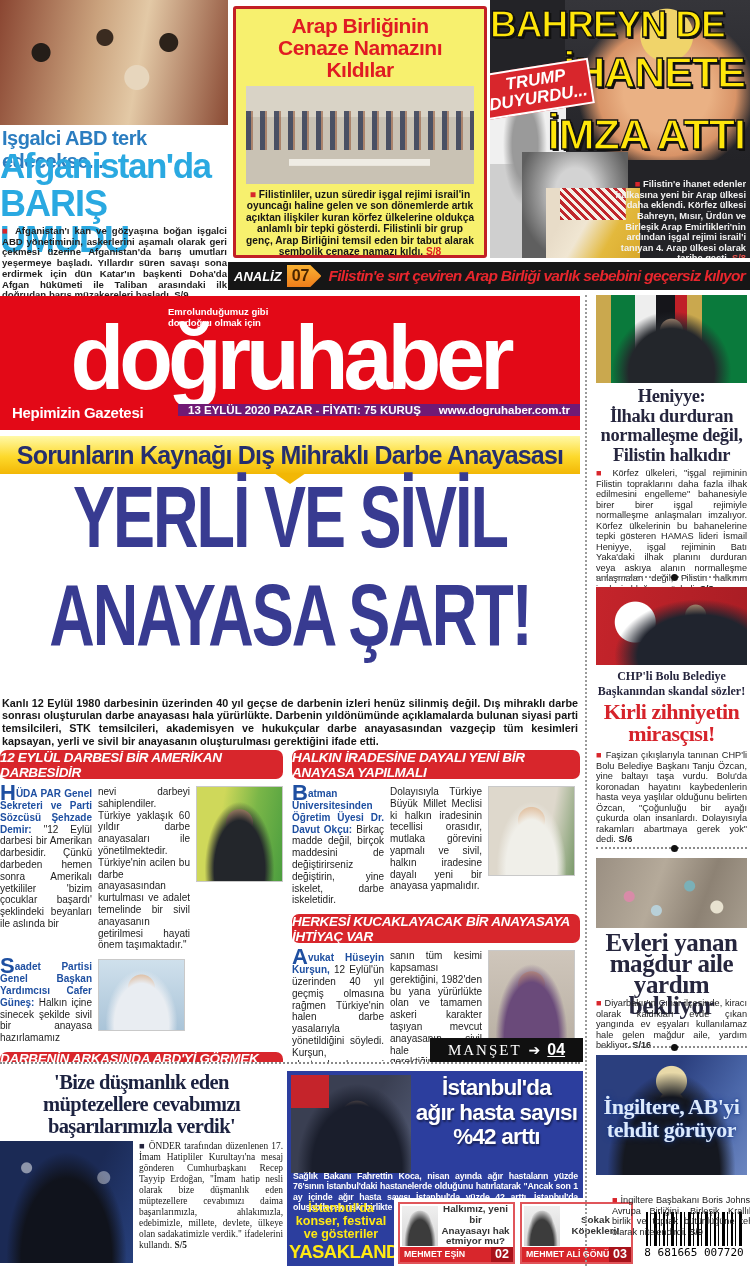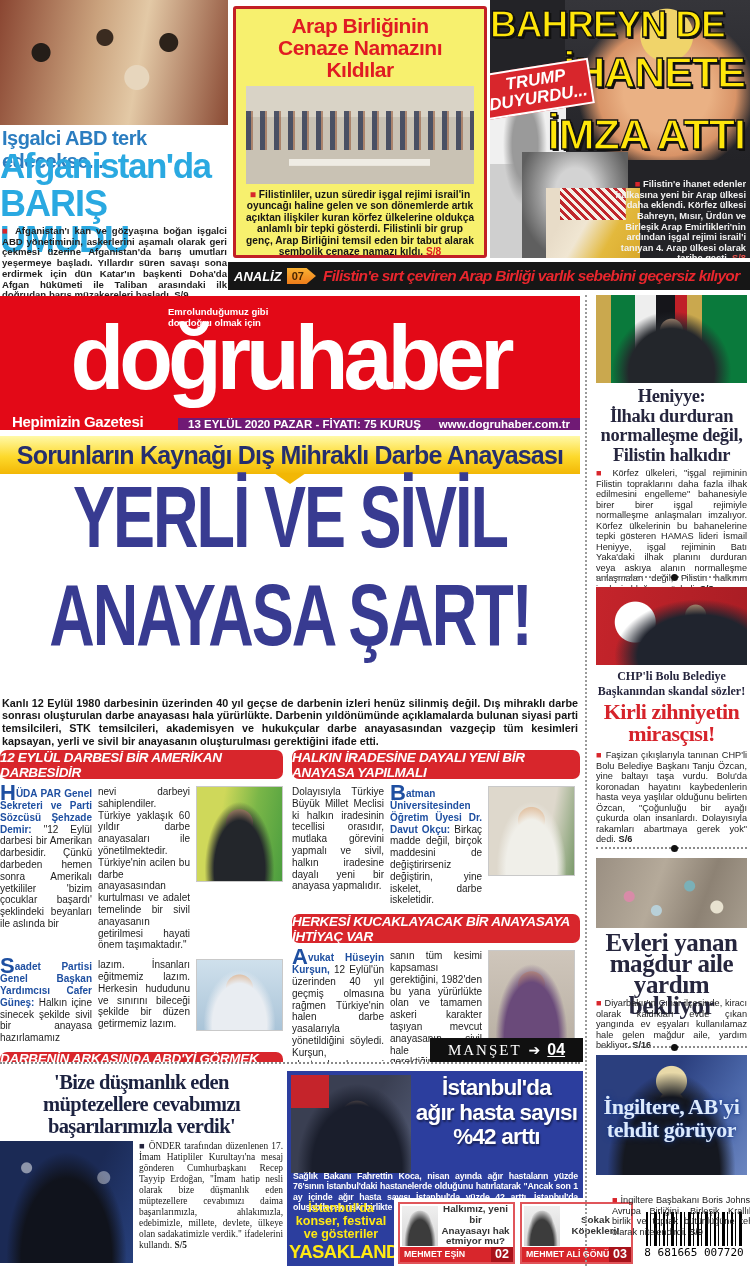--- a/index.html
+++ b/index.html
@@ -70,31 +70,31 @@
     transform:rotate(-9deg);color:#fff;font-weight:800;font-style:italic;font-size:17px;line-height:18px;
     text-align:center;padding:3px 0;}
   .bh-body{position:absolute;right:4px;top:170px;width:134px;font-size:9.3px;line-height:10.6px;
     color:#f2f2f2;font-weight:600;text-align:right;}
   .bh-body .pg{color:#e8554f;}
 
   
   .analiz{left:228px;top:262px;width:522px;height:28px;background:#161616;display:flex;
     align-items:center;padding:0 6px;box-sizing:border-box;}
   .analiz-label{color:#fff;font-size:13px;font-weight:800;font-style:italic;}
-  .analiz-chip{background:linear-gradient(#f9b233,#ef7d1a);color:#4a2600;font-weight:800;font-size:11px;
+  .analiz-chip{background:linear-gradient(#f9b233,#ef7d1a);color:#4a2600;font-weight:800;font-size:16px;
     padding:2px 12px 2px 5px;margin:0 7px 0 5px;
     clip-path:polygon(0 0,68% 0,100% 50%,68% 100%,0 100%);}
   .analiz-title{color:#e8262d;font-size:15.5px;font-weight:800;font-style:italic;letter-spacing:-0.7px;white-space:nowrap;}
 
   
   .masthead{left:0;top:296px;width:580px;height:134px;background:#e30917;}
   .m-slogan{position:absolute;left:168px;top:10px;color:#fff;font-size:9.5px;font-weight:700;line-height:11px;}
   .m-logo{position:absolute;left:0;top:16px;width:580px;text-align:center;color:#fff;font-size:88px;
     font-weight:bold;letter-spacing:-5px;line-height:88px;transform:scaleY(1.04);transform-origin:top;}
-  .m-bottom{position:absolute;left:0;bottom:0;width:100%;height:26px;display:flex;align-items:flex-end;}
+  .m-bottom{position:absolute;left:0;bottom:0;width:100%;height:26px;display:flex;align-items:flex-start;}
   .m-tagline{width:178px;color:#fff;font-size:15px;font-weight:800;display:flex;align-items:center;
     padding-left:12px;box-sizing:border-box;letter-spacing:-0.3px;}
   .m-datebar{flex:1;background:#701a75;color:#fff;display:flex;align-items:center;
     justify-content:space-between;padding:0 10px;font-size:11.5px;font-weight:700;}
 
   
   .lead-kicker{left:0;top:436px;width:580px;height:38px;
     background:linear-gradient(#fff9a8,#fdd92b 55%,#f2b705);display:flex;align-items:center;
     justify-content:center;color:#252e6e;font-size:25px;font-weight:800;letter-spacing:-0.8px;}
   .lead-kicker::after{content:"";position:absolute;left:50%;bottom:-10px;transform:translateX(-50%);
@@ -299,32 +299,31 @@
 
   <section class="abs panel-left">
     <div class="panel-head">12 EYLÜL DARBESİ BİR AMERİKAN DARBESİDİR</div>
     <div class="q-item">
       <div class="q-t"><span class="q-cap">H</span><span class="q-name">ÜDA PAR Genel Sekreteri ve Parti Sözcüsü Şehzade Demir:</span> <span>"12 Eylül darbesi bir Amerikan darbesidir. Çünkü darbeden hemen sonra Amerikalı yetkililer 'bizim çocuklar başardı' şeklindeki beyanları ile aslında bir</span></div>
       <div class="q-t">nevi darbeyi sahiplendiler. Türkiye yaklaşık 60 yıldır darbe anayasaları ile yönetilmektedir. Türkiye'nin acilen bu darbe anayasasından kurtulması ve adalet temelinde bir sivil anayasanın getirilmesi hayati önem taşımaktadır."</div>
       <div class="q-photo h92 ph-demir"></div>
     </div>
     <div class="q-item">
       <div class="q-t"><span class="q-cap">S</span><span class="q-name">aadet Partisi Genel Başkan Yardımcısı Cafer Güneş:</span> <span>Halkın içine sinecek şekilde sivil bir anayasa hazırlamamız</span></div>
-      <div class="q-t">lazım. İnsanları eğitmemiz lazım. Herkesin hududunu ve sınırını bileceği şekilde bir düzen getirmemiz lazım.</div>
       <div class="q-photo h70 ph-gunes"></div>
     </div>
     <div class="panel-head">DARBENİN ARKASINDA ABD'Yİ GÖRMEK MÜMKÜN</div>
 
   </section>
 
   <section class="abs panel-mid">
     <div class="panel-head">HALKIN İRADESİNE DAYALI YENİ BİR ANAYASA YAPILMALI</div>
     <div class="q-item">
+      <div class="q-t"><span class="q-cap">B</span><span class="q-name">atman Üniversitesinden Öğretim Üyesi Dr. Davut Okçu:</span> <span>Birkaç madde değil, birçok maddesini de değiştirirseniz değiştirin, yine iskelet, darbe iskeletidir.</span></div>
       <div class="q-t">Dolayısıyla Türkiye Büyük Millet Meclisi ki halkın iradesinin tecellisi orasıdır, mutlaka görevini yapmalı ve sivil, halkın iradesine dayalı yeni bir anayasa yapmalıdır.</div>
-      <div class="q-t"><span class="q-cap">B</span><span class="q-name">atman Üniversitesinden Öğretim Üyesi Dr. Davut Okçu:</span> <span>Birkaç madde değil, birçok maddesini de değiştirirseniz değiştirin, yine iskelet, darbe iskeletidir.</span></div>
       <div class="q-photo h88 ph-okcu"></div>
     </div>
     <div class="panel-head">HERKESİ KUCAKLAYACAK BİR ANAYASAYA İHTİYAÇ VAR</div>
     <div class="q-item">
       <div class="q-t"><span class="q-cap">A</span><span class="q-name">vukat Hüseyin Kurşun,</span> <span>12 Eylül'ün üzerinden 40 yıl geçmiş olmasına rağmen Türkiye'nin halen darbe yasalarıyla yönetildiğini söyledi. Kurşun, oluşturulacak yeni anaya-</span></div>
       <div class="q-t">sanın tüm kesimi kapsaması gerektiğini, 1982'den bu yana yürürlükte olan ve tamamen askeri karakter taşıyan mevcut anayasanın sivil hale getirilmesi gerektiğini belirtti.</div>
       <div class="q-photo h92 ph-kursun"></div>
     </div>
 
   </section>

